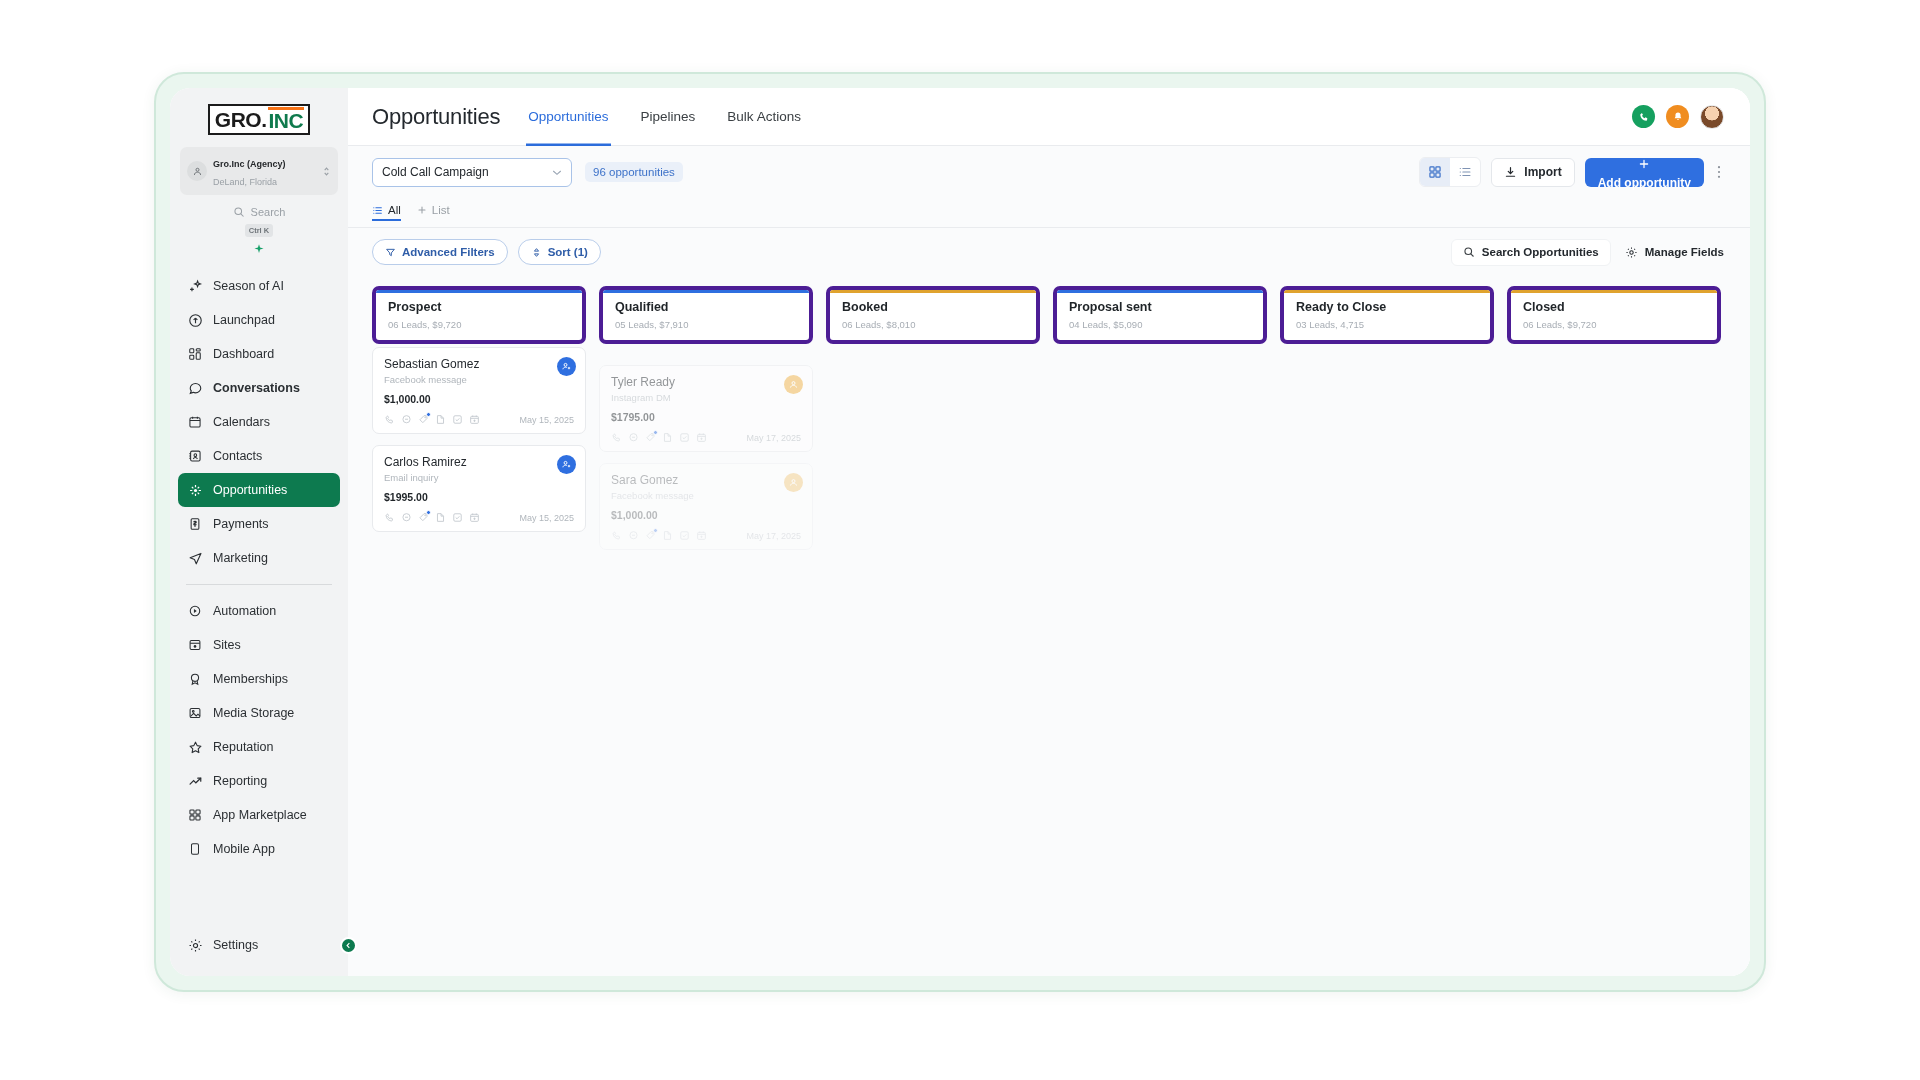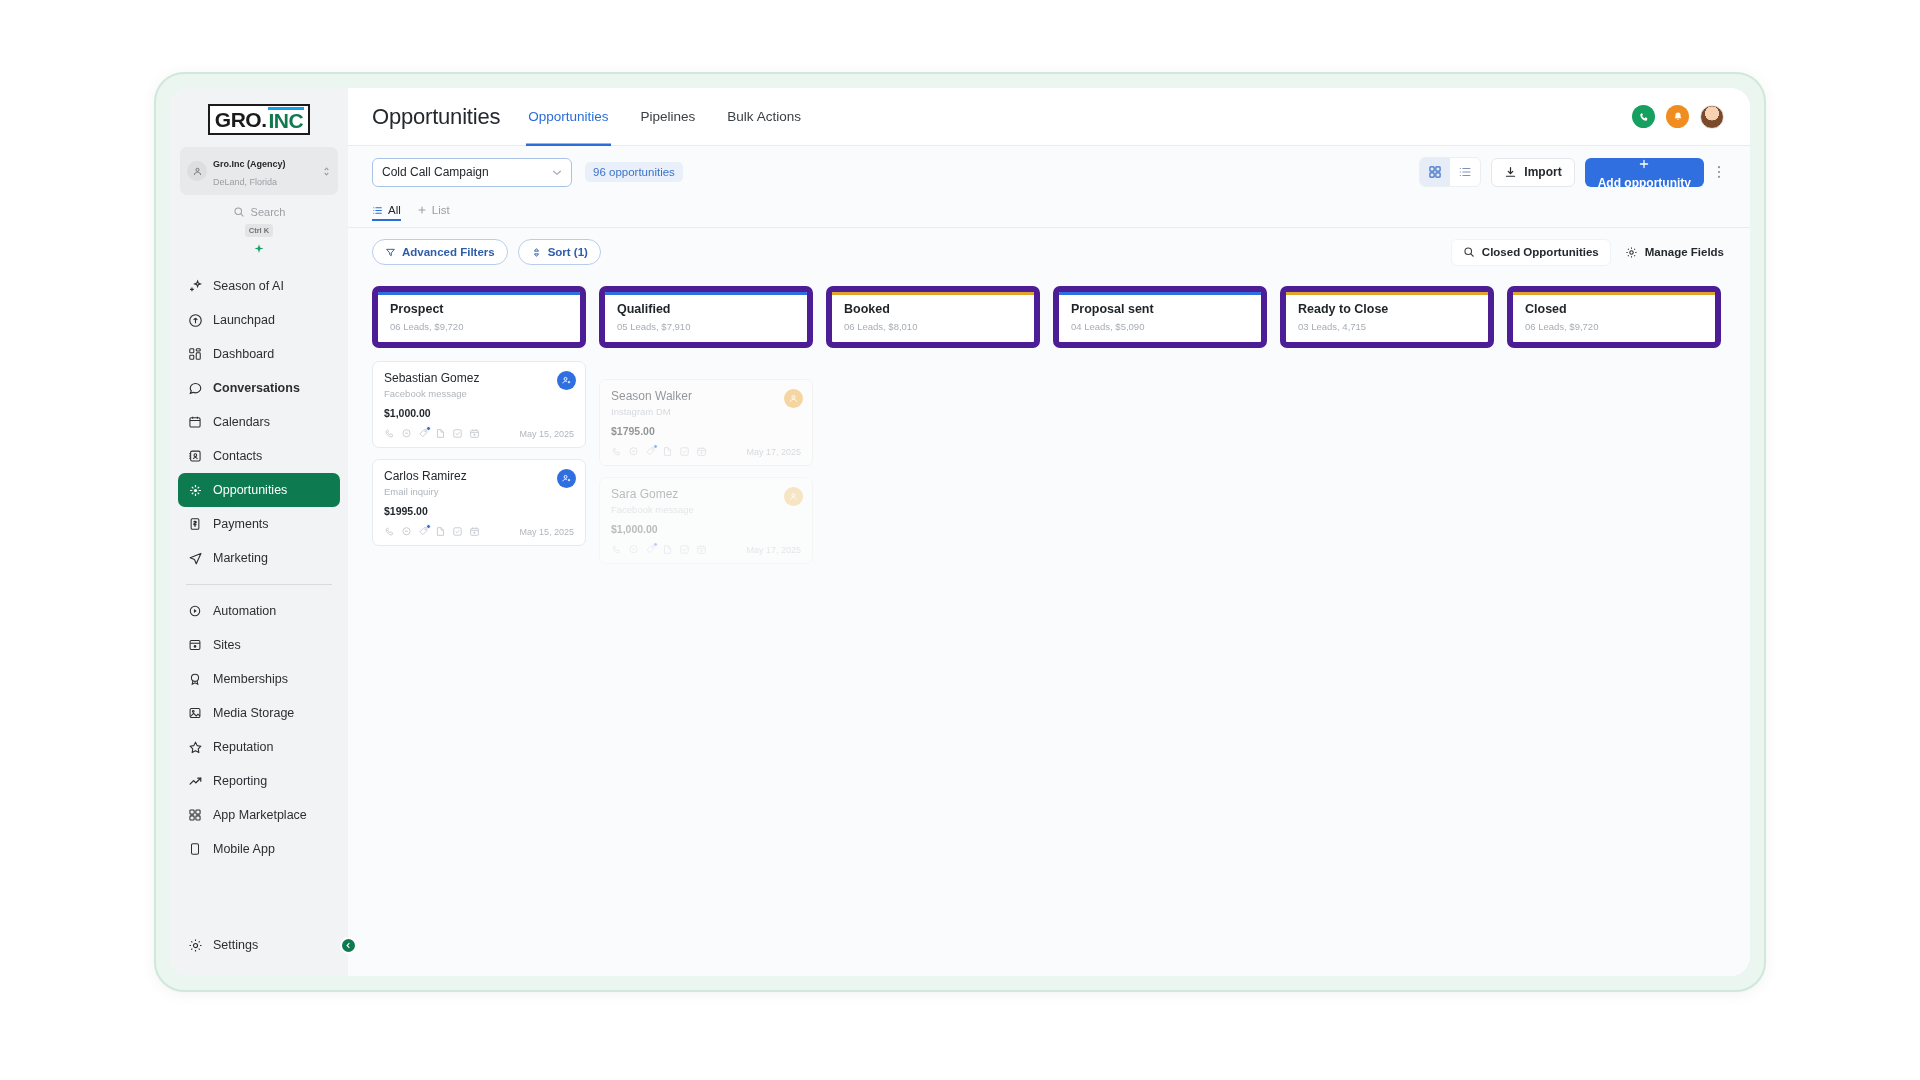--- a/index.html
+++ b/index.html
@@ -56,21 +56,21 @@
     background: #fff;
     line-height: 1;
   }
   .logo .l1 {
     font-size: 21px; font-weight: 700; letter-spacing: -.5px;
     color: #1b1b1b;
   }
   .logo .l2 {
     font-size: 21px; font-weight: 700; letter-spacing: -.5px;
     color: #0f7a4d;
-    border-top: 3px solid #0ea5e9;
+    border-top: 3px solid #f97316;
     margin-left: 1px; padding: 0 1px;
   }
 
   .agency {
     margin: 2px 10px 0 10px;
     background: #e8e9ea;
     border-radius: 7px;
     padding: 6px 7px;
     display: flex; align-items: center; gap: 6px;
   }
@@ -242,24 +242,24 @@
   .board {
     flex: 1;
     background: #fafbfc;
     padding: 10px 24px 0 24px;
     display: flex; gap: 13px;
     overflow: hidden;
   }
   .col { width: 214px; flex: 0 0 214px; display: flex; flex-direction: column; }
   .col-head {
     background: #fff;
-    border: 6px solid #4c1d95;
+    border: 4px solid #4c1d95;
     border-radius: 7px;
     padding: 9px 12px 10px 12px;
-    margin-bottom: 13px;
+    margin-bottom: 3px;
     position: relative;
     overflow: hidden;
   }
   .col-head::before {
     content: ""; position: absolute; left: 0; right: 0; top: 0; height: 3px;
     background: var(--accent, #2f6fe0);
   }
   .col-name { font-size: 12.5px; font-weight: 700; color: #1f2428; line-height: 16px; }
   .col-meta { font-size: 9.5px; color: #a7adb4; margin-top: 4px; }
 
@@ -662,21 +662,21 @@
           </div>
 
           <div class="filter-right">
             <div class="search-opps">
               <span>
                 <svg width="12" height="12" viewBox="0 0 16 16" fill="none" stroke="#3b4044" stroke-width="1.5">
                     <circle cx="7" cy="7" r="4.4"></circle>
                     <path d="M10.4 10.4 14 14"></path>
                   </svg>
               </span>
-              <span>Closed Opportunities</span>
+              <span>Search Opportunities</span>
             </div>
             <div class="manage-fields">
               <span>
                 <svg width="13" height="13" viewBox="0 0 16 16" fill="none" stroke="#24292e" stroke-width="1.3">
                   <circle cx="8" cy="8" r="2.1"></circle>
                   <path d="M8 1.8v1.5M8 12.7v1.5M1.8 8h1.5M12.7 8h1.5M3.6 3.6l1 1M11.4 11.4l1 1M12.4 3.6l-1 1M4.6 11.4l-1 1"></path>
                 </svg>
               </span>
               <span>Manage Fields</span>
             </div>
@@ -802,21 +802,21 @@
 
           <div class="col">
             <div class="col-head" style="--accent:#2f6fe0">
               <div class="col-name">Qualified</div>
               <div class="col-meta">05 Leads, $7,910</div>
             </div>
 
             <div style="height:18px"></div>
 
             <div class="card faded">
-              <div class="card-name">Season Walker</div>
+              <div class="card-name">Tyler Ready</div>
               <div class="card-src">Instagram DM</div>
               <div class="card-amt">$1795.00</div>
               <div class="card-av amber">
                 <svg width="11" height="11" viewBox="0 0 16 16" fill="none" stroke="#fff" stroke-width="1.4">
                     <circle cx="8" cy="6" r="2.2"></circle>
                     <path d="M3.6 12.4c.5-2 2.2-3.2 4.4-3.2s3.9 1.2 4.4 3.2"></path>
                   </svg>
               </div>
               <div class="card-foot">
                 <div class="card-icons">

